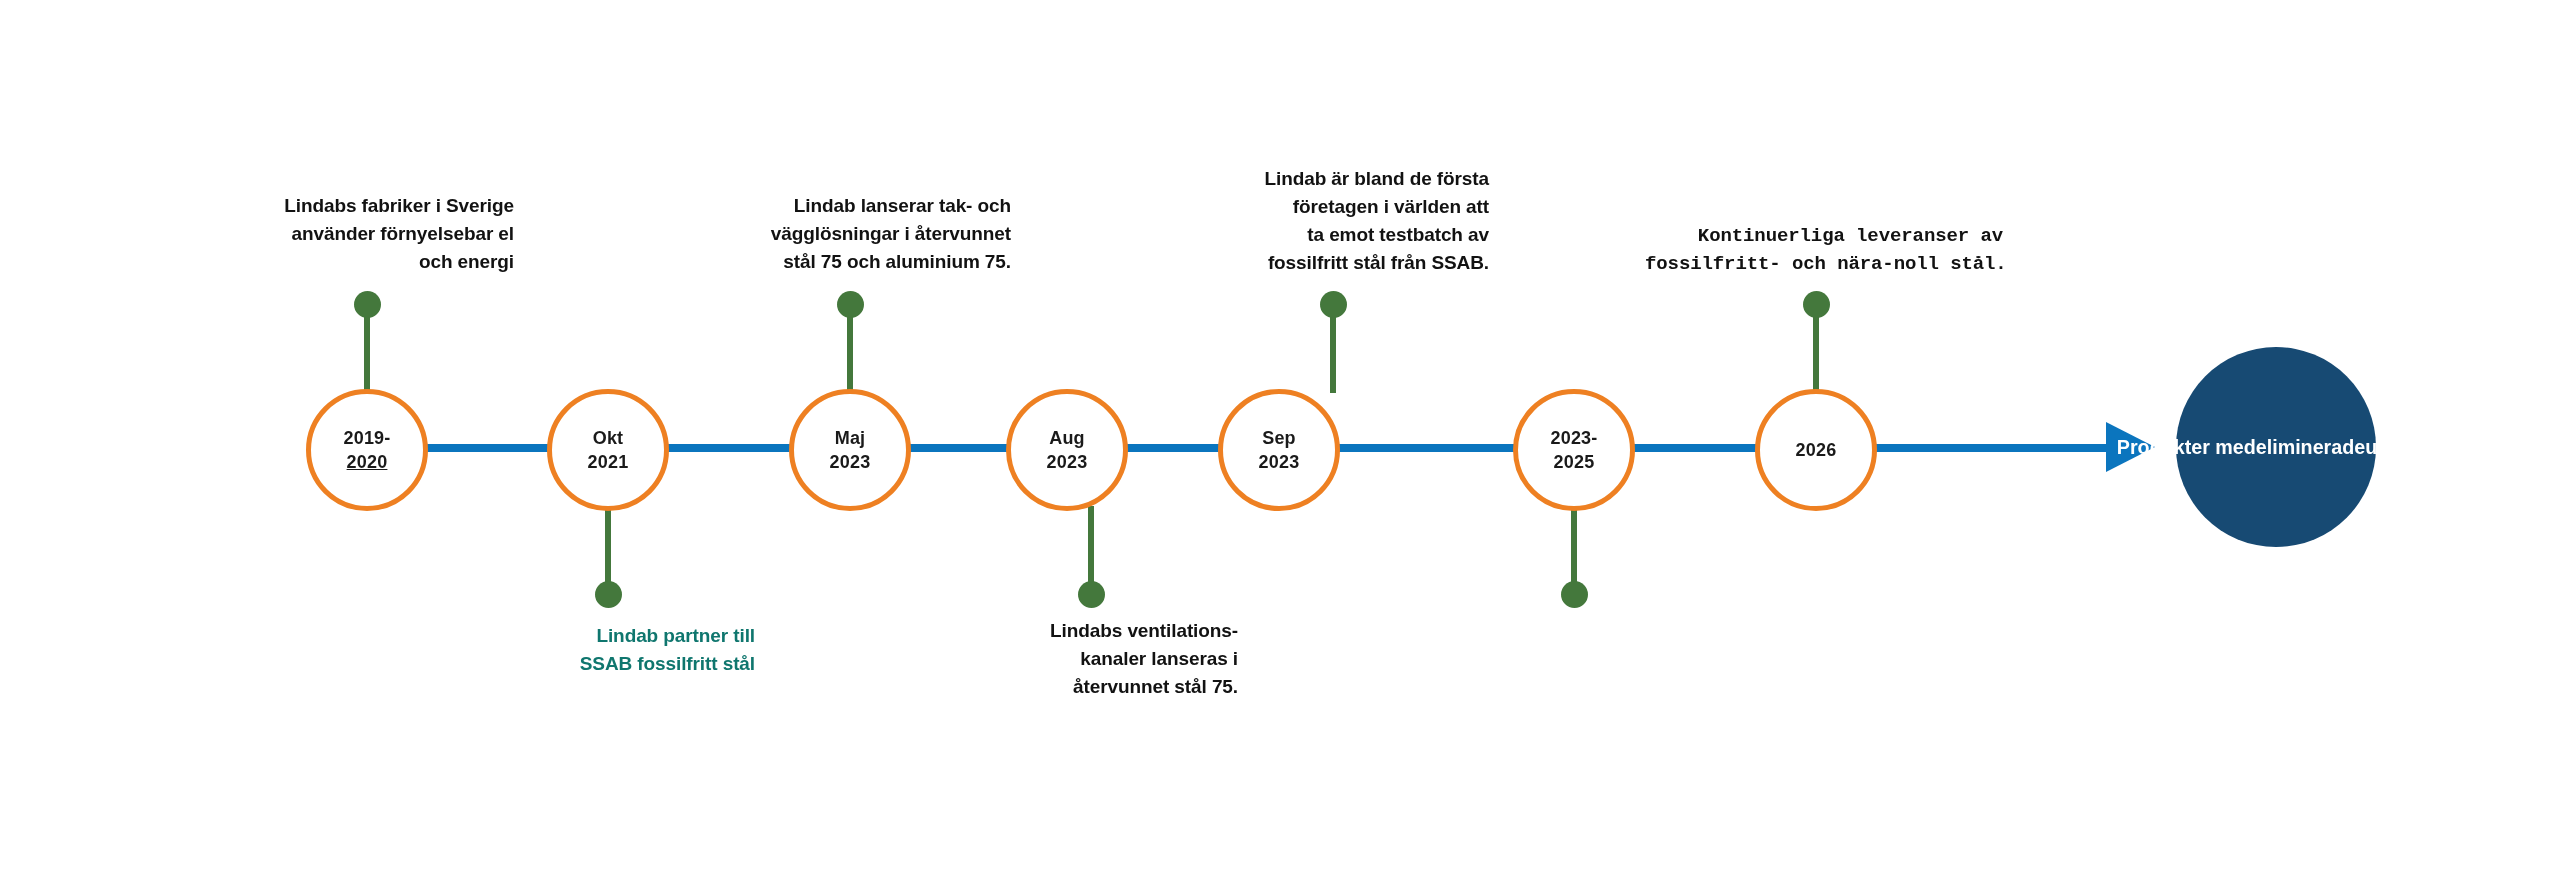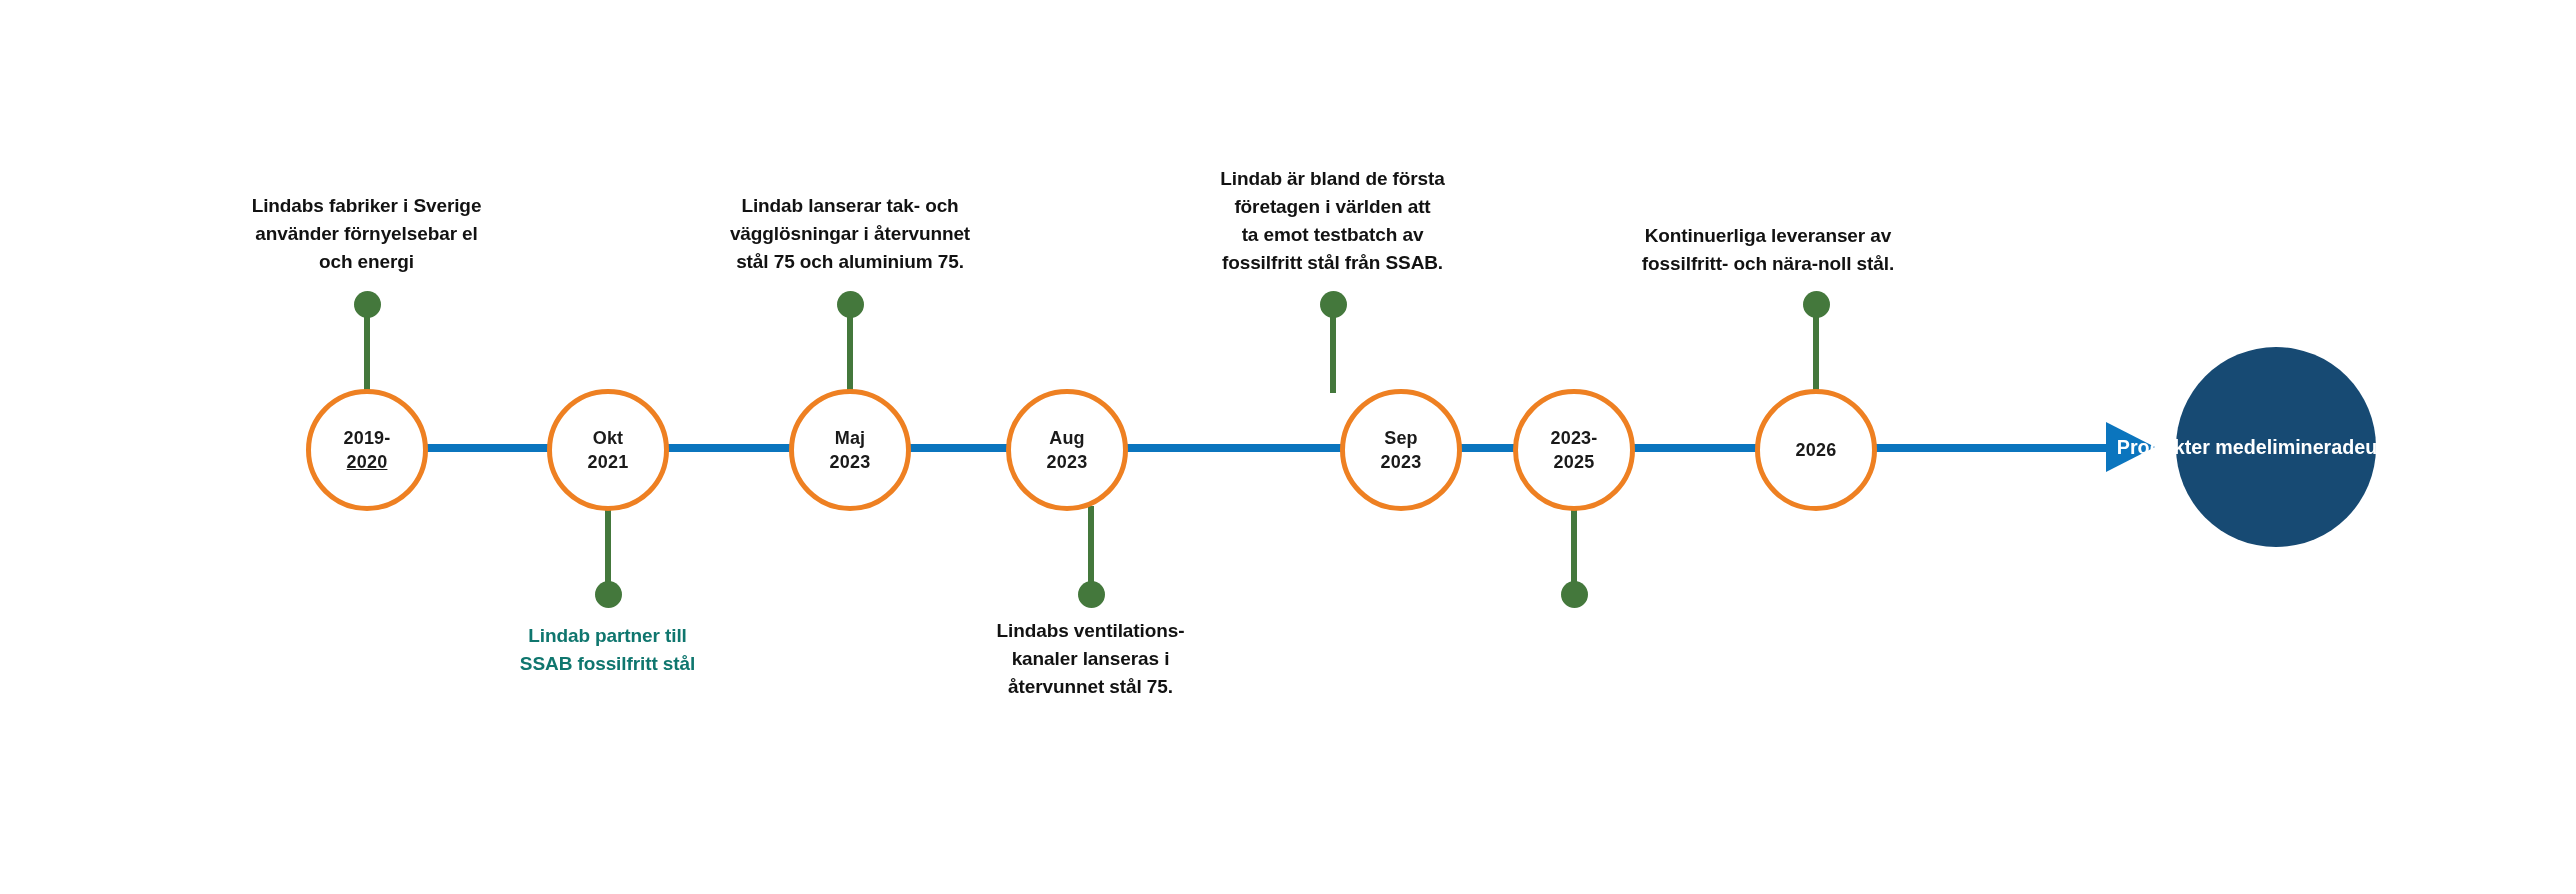--- a/index.html
+++ b/index.html
@@ -83,21 +83,21 @@
     border-radius: 50%;
     background: var(--stem-color, #44783C);
     z-index: 2;
   }
 
   
   .caption {
     position: absolute;
     width: 295px;
     margin-left: -148px;
-    text-align: center;
+    text-align: right;
     font-size: 19px;
     font-weight: bold;
     line-height: 28px;
     color: #121212;
     letter-spacing: -0.1px;
   }
   .caption.above { bottom: auto; }
   .caption-line { display: block; white-space: nowrap; }
 
   
@@ -183,33 +183,33 @@
   </div>
 
   <div class="caption above" style="left: 1333px; top: 165px; width: 313px; margin-left: -157px; color: rgb(18, 18, 18);">
     <span class="caption-line">Lindab är bland de första</span>
     <span class="caption-line">företagen i världen att</span>
     <span class="caption-line">ta emot testbatch av</span>
     <span class="caption-line">fossilfritt stål från SSAB.</span>
   </div>
   <div class="stem" style="left:1333px; top:304px; height:89px;"></div>
   <div class="stem-dot" style="left:1333px; top:291px;"></div>
-  <div class="node" style="left:1401px;">
+  <div class="node" style="left:1279px;">
     <span class="node-line" style="color: rgb(26, 26, 26);">Sep</span>
     <span class="node-line" style="color: rgb(26, 26, 26);">2023</span>
   </div>
 
   <div class="node" style="left:1574px;">
     <span class="node-line" style="color: rgb(26, 26, 26);">2023-</span>
     <span class="node-line" style="color: rgb(26, 26, 26);">2025</span>
   </div>
   <div class="stem" style="left:1574px; top:506px; height:89px;"></div>
   <div class="stem-dot" style="left:1574px; top:581px;"></div>
 
-  <div class="caption above" style="left: 1768px; top: 222px; width: 358px; margin-left: -179px; color: rgb(18, 18, 18);">
+  <div class="caption above" style="left: 1824px; top: 222px; width: 358px; margin-left: -179px; color: rgb(18, 18, 18); font-family: Liberation Mono, monospace;">
     <span class="caption-line">Kontinuerliga leveranser av</span>
     <span class="caption-line">fossilfritt- och nära-noll stål.</span>
   </div>
   <div class="stem" style="left:1816px; top:304px; height:89px;"></div>
   <div class="stem-dot" style="left:1816px; top:291px;"></div>
   <div class="node" style="left:1816px;">
     <span class="node-line" style="color: rgb(26, 26, 26);">2026</span>
   </div>
 
   <div class="goal-circle">

